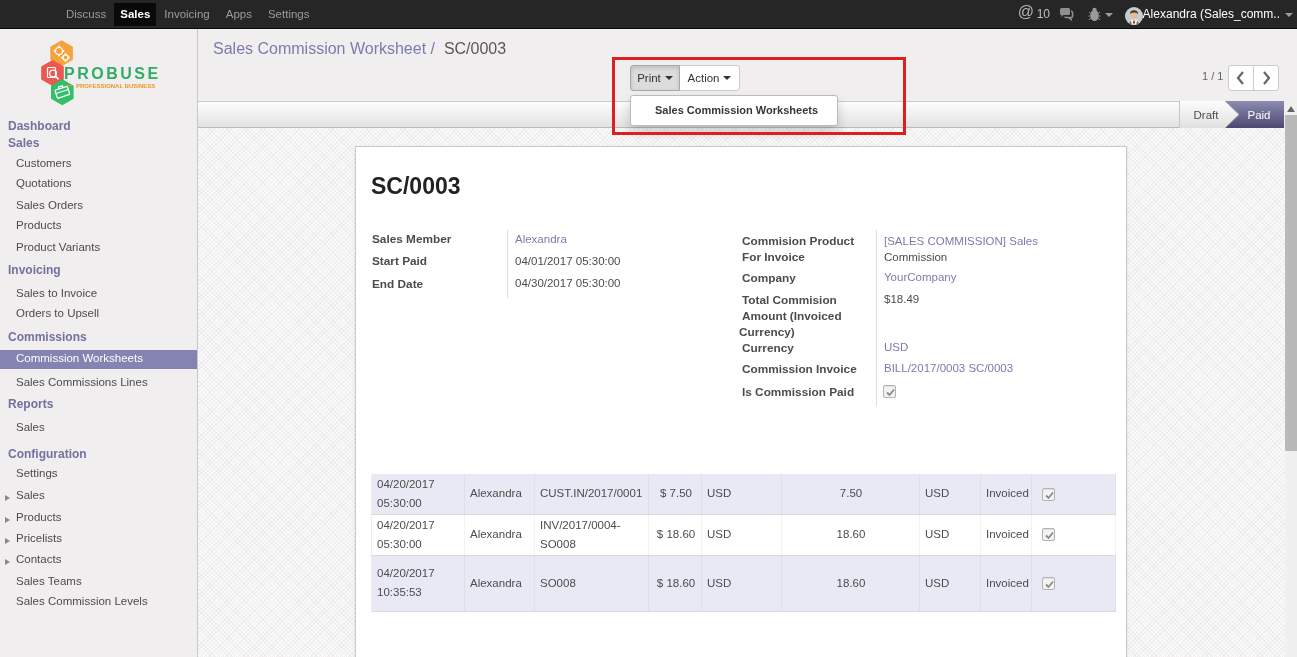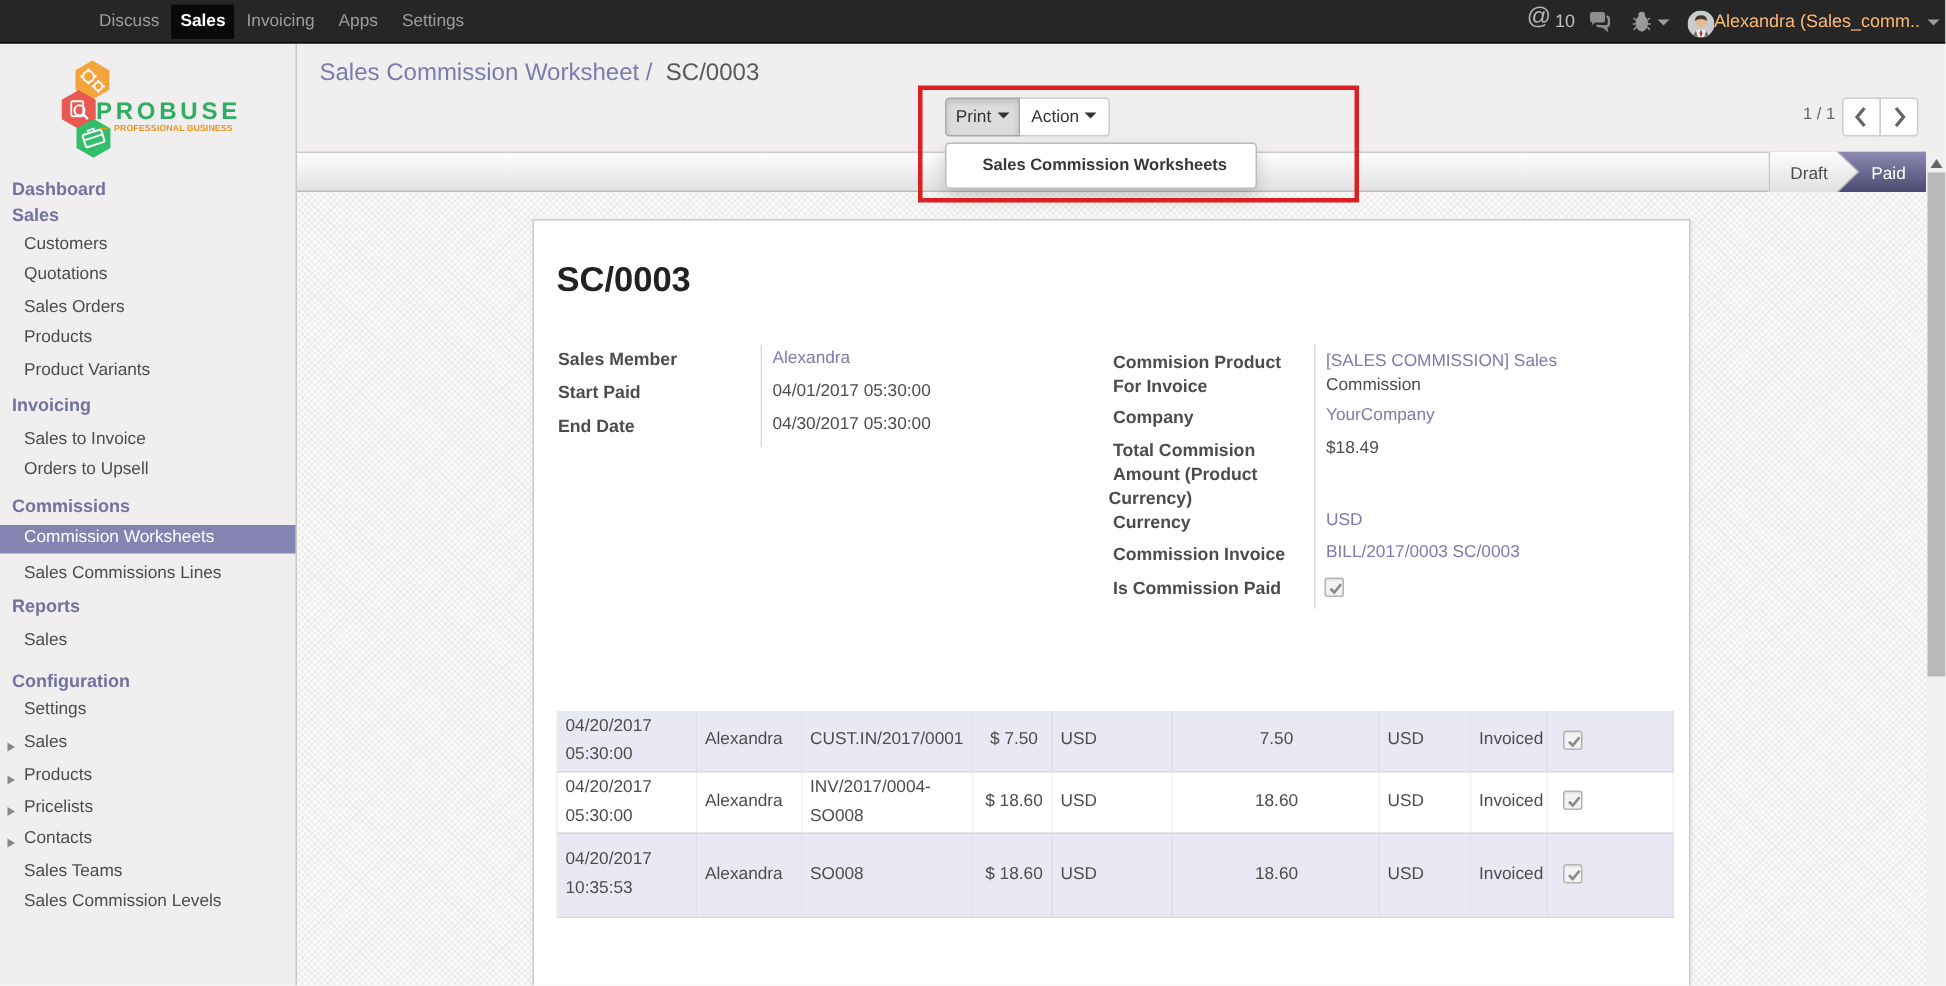--- a/index.html
+++ b/index.html
@@ -98,21 +98,21 @@
         </defs>
       <g clip-path="url(#avc)">
         <rect width="18" height="18" fill="#c9ccce"></rect>
         <path d="M2.8 18 Q3.6 12.6 9 12.6 Q14.4 12.6 15.2 18 Z" fill="#efefef"></path>
         <path d="M2.8 18 L5.6 13.4 L7 18 Z M15.2 18 L12.4 13.4 L11 18 Z" fill="#6b6f73"></path>
         <circle cx="9" cy="7.6" r="3.7" fill="#e6bd92"></circle>
         <path d="M4.9 7 Q5 3.2 9 3.2 Q13 3.2 13.1 7 Q11.2 5.6 9 5.6 Q6.8 5.6 4.9 7 Z" fill="#46362a"></path>
         <path d="M9 12.6 L10 15.2 L9 18 L8 15.2 Z" fill="#ab3434"></path>
       </g>
     </svg>
-    <span style="position:absolute;right:17px;top:7px;font-size:12px;color:#fdba74;white-space:nowrap;">Alexandra (Sales_comm.. </span>
+    <span style="position:absolute;right:17px;top:7px;font-size:12px;color:#ffffff;white-space:nowrap;">Alexandra (Sales_comm.. </span>
     <span class="caret-down" style="position:absolute;right:4px;top:13px;"></span>
   </div>
 </div>
 
 <div id="sidebar">
   <svg style="position:absolute;left:0;top:0;" width="198" height="85" viewBox="0 0 198 85">
     <g>
       <polygon points="61.6,11.3 72.9,17.8 72.9,30.8 61.6,37.3 50.3,30.8 50.3,17.8" fill="#f5a33b"></polygon>
       <g fill="none" stroke="#fff" stroke-width="1.3">
         <circle cx="59" cy="22" r="3.6"></circle>
@@ -218,21 +218,21 @@
   <div class="lbl" style="left:16px;top:130px;">End Date</div>
   <div class="val lnk" style="left:159px;top:86px;">Alexandra</div>
   <div class="val" style="left:159px;top:108px;">04/01/2017 05:30:00</div>
   <div class="val" style="left:159px;top:130px;">04/30/2017 05:30:00</div>
 
   <div class="vsep" style="left:520px;top:83px;height:176px;"></div>
   <div class="lbl" style="left:386px;top:87px;">Commision Product</div>
   <div class="lbl" style="left:386px;top:103px;">For Invoice</div>
   <div class="lbl" style="left:386px;top:124px;">Company</div>
   <div class="lbl" style="left:386px;top:146px;">Total Commision</div>
-  <div class="lbl" style="left:386px;top:162px;">Amount (Product</div>
+  <div class="lbl" style="left:386px;top:162px;">Amount (Invoiced</div>
   <div class="lbl" style="left:383px;top:178px;">Currency)</div>
   <div class="lbl" style="left:386px;top:194px;">Currency</div>
   <div class="lbl" style="left:386px;top:215px;">Commission Invoice</div>
   <div class="lbl" style="left:386px;top:238px;">Is Commission Paid</div>
   <div class="val lnk" style="left:528px;top:88px;">[SALES COMMISSION] Sales</div>
   <div class="val" style="left:528px;top:104px;">Commission</div>
   <div class="val lnk" style="left:528px;top:124px;">YourCompany</div>
   <div class="val" style="left:528px;top:146px;">$18.49</div>
   <div class="val lnk" style="left:528px;top:194px;">USD</div>
   <div class="val lnk" style="left:528px;top:215px;">BILL/2017/0003 SC/0003</div>

